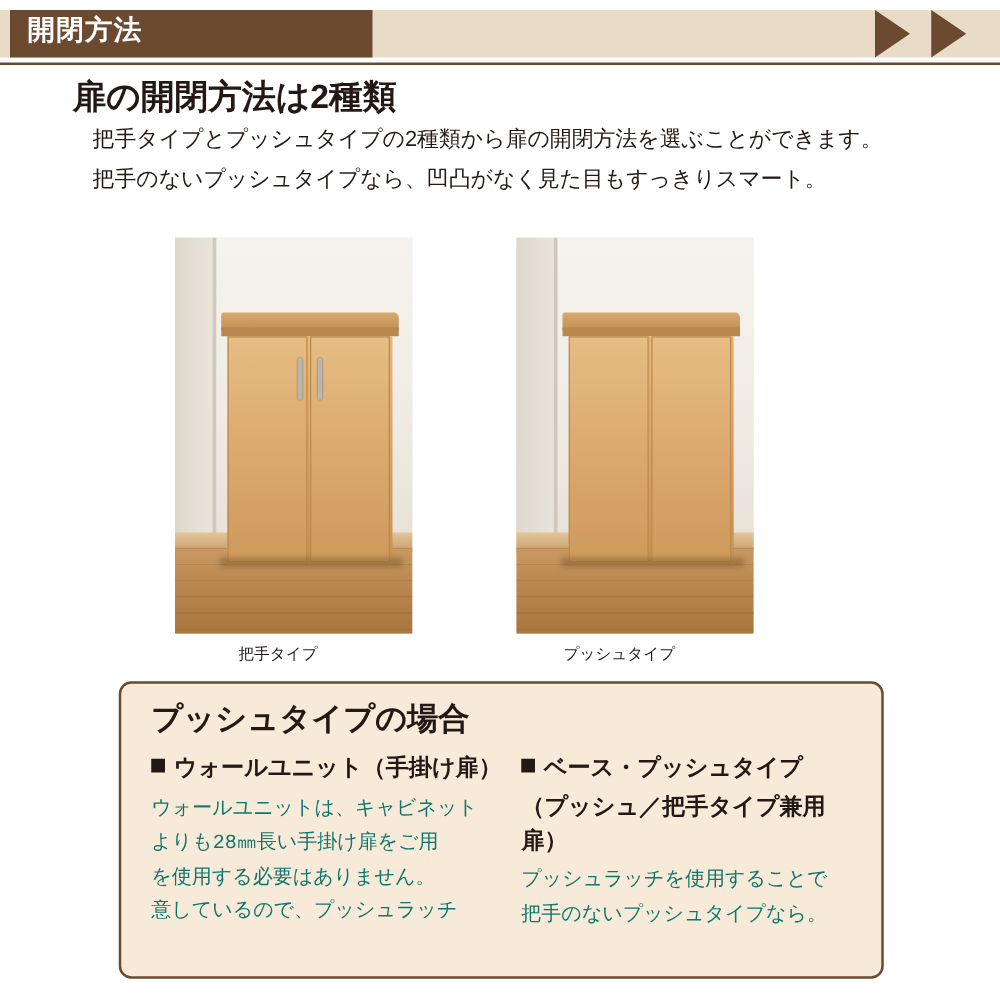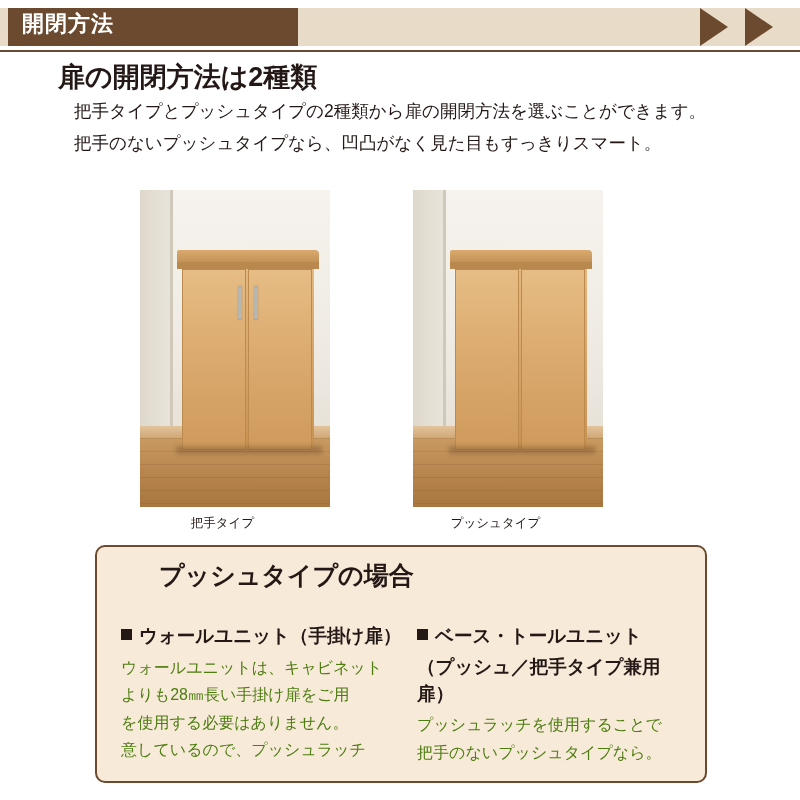--- a/index.html
+++ b/index.html
@@ -232,36 +232,36 @@
   .pushbox {
     position: absolute;
     left: 95px;
     top: 545px;
     width: 612px;
     height: 238px;
     background: #f7ead8;
     border: 2px solid #6b4a2f;
     border-radius: 10px;
     box-sizing: border-box;
-    padding-left: 38px;
   }
   .pushbox-title {
     margin: 0;
     padding: 13px 0 0 24px;
     font-size: 25px;
     font-weight: bold;
     color: #231815;
     line-height: 1.2;
   }
   .cols {
     position: absolute;
-    top: 76px;
+    top: 56px;
     left: 0;
     width: 100%;
     display: flex;
+    font-family: Liberation Mono, monospace;
   }
   .col {
     box-sizing: border-box;
   }
   .col.left-col  { width: 312px; padding-left: 24px; }
   .col.right-col { width: 300px; padding-left: 10px; }
 
   .sub-head {
     font-size: 18.5px;
     font-weight: bold;
@@ -280,21 +280,21 @@
   .sub-head-cont {
     font-size: 18.5px;
     font-weight: bold;
     color: #231815;
     line-height: 1.45;
     margin: 0 16px 4px 0;
   }
   .body-line {
     font-size: 16px;
     line-height: 1.72;
-    color: #4d7c0f;
+    color: #0f766e;
   }
 </style>
 </head>
 <body>
 
 <div class="header">
   <div class="header-band"></div>
   <div class="header-tab"></div>
   <div class="header-tab-label">開閉方法</div>
   <div class="arrow-a"></div>
@@ -368,21 +368,21 @@
         <span class="sq"></span><span>ウォールユニット（手掛け扉）</span>
       </div>
       <div class="body-line">ウォールユニットは、キャビネット</div>
       <div class="body-line">よりも28㎜長い手掛け扉をご用</div>
       <div class="body-line">を使用する必要はありません。</div>
       <div class="body-line">意しているので、プッシュラッチ</div>
     </div>
 
     <div class="col right-col">
       <div class="sub-head">
-        <span class="sq"></span><span>ベース・トールユニット</span>
+        <span class="sq"></span><span>ベース・プッシュタイプ</span>
       </div>
       <div class="sub-head-cont">（プッシュ／把手タイプ兼用扉）</div>
       <div class="body-line">プッシュラッチを使用することで</div>
       <div class="body-line">把手のないプッシュタイプなら。</div>
     </div>
 
   </div>
 </div>
 
 </body></html>

